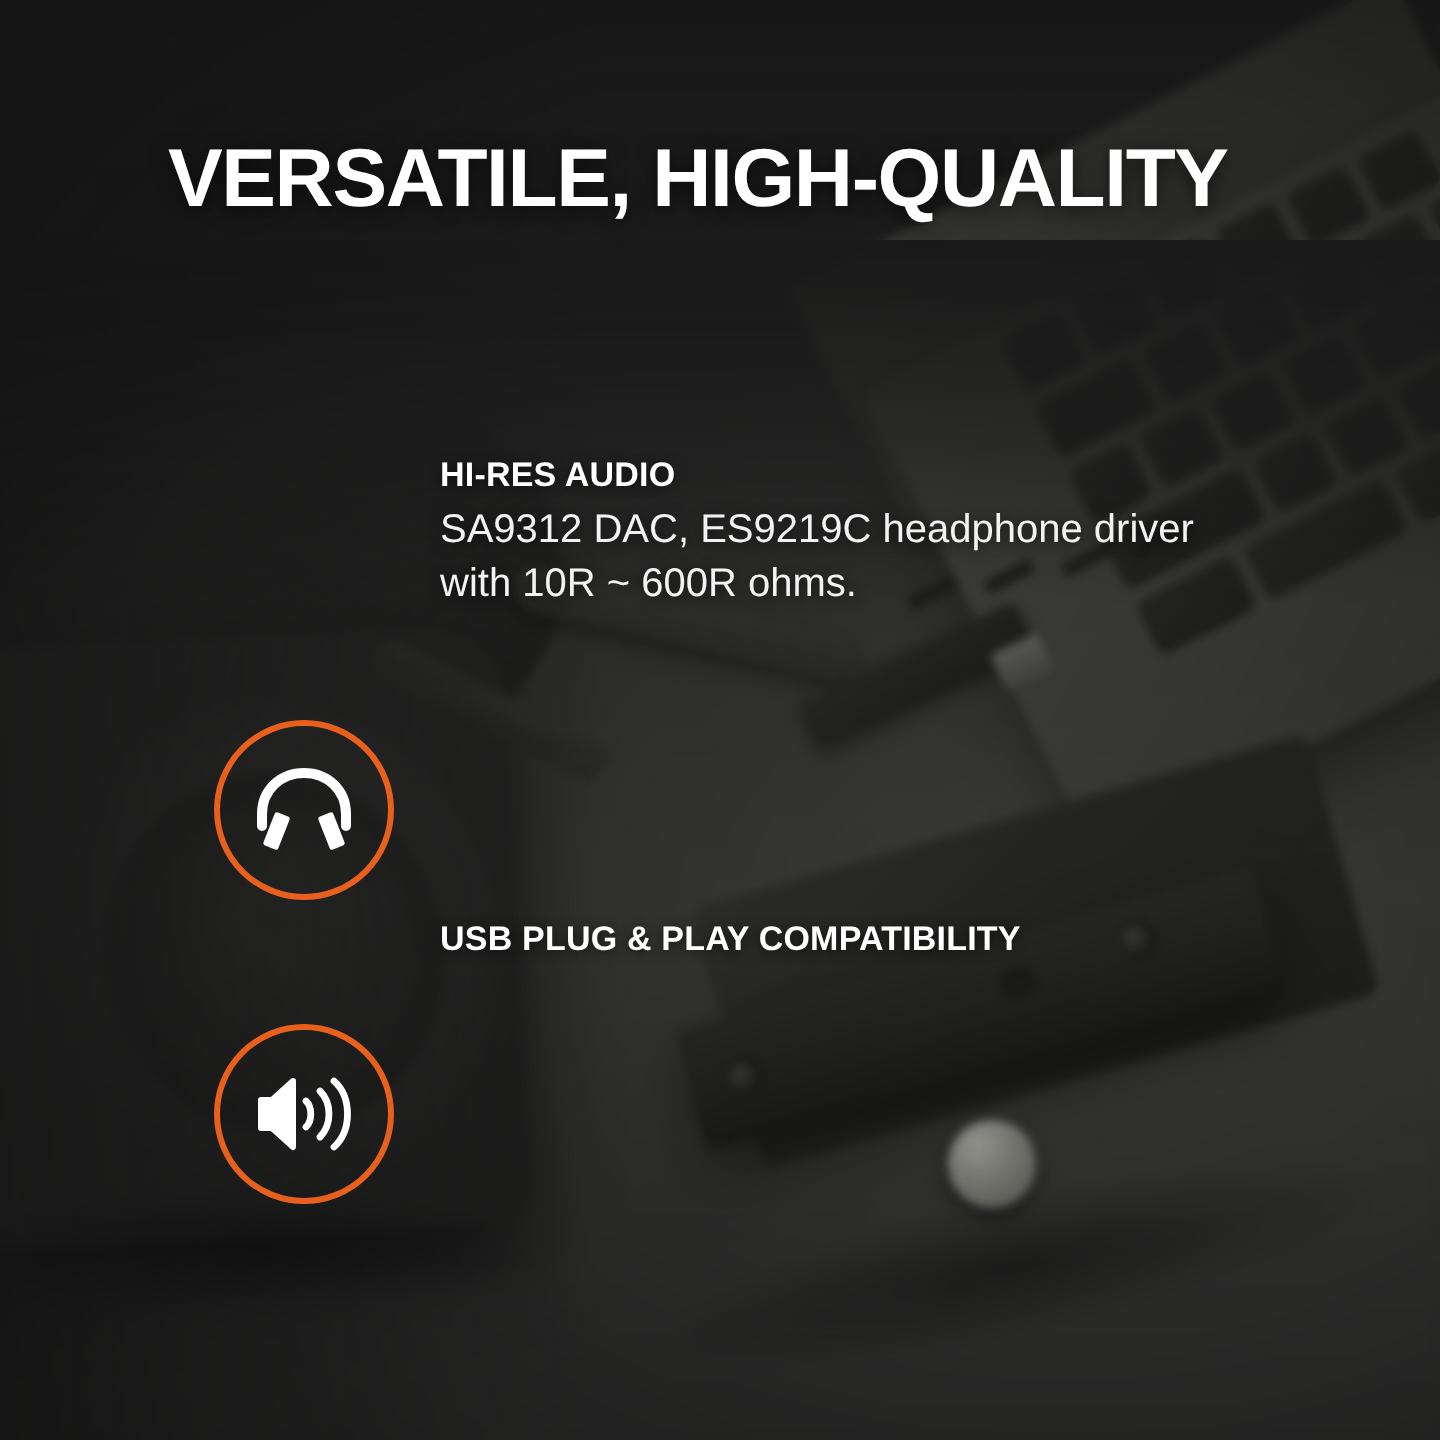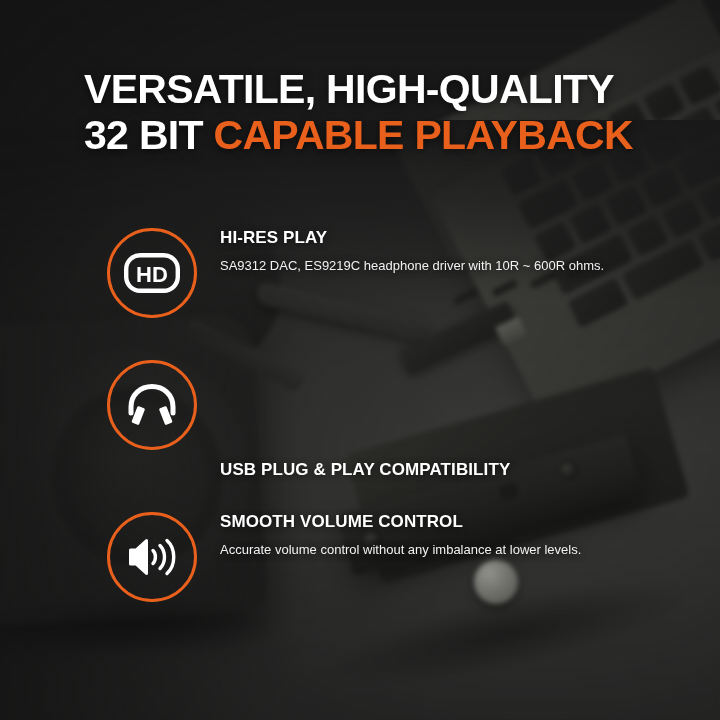--- a/index.html
+++ b/index.html
@@ -258,21 +258,21 @@
 
   .ftitle {
     font-size:17px;
     font-weight:bold;
     letter-spacing:0.1px;
     color:#ffffff;
     margin-bottom:4px;
     text-shadow:0 1px 6px rgba(0,0,0,0.6);
   }
   .fdesc {
-    font-size:13px;
+    font-size:20px;
     line-height:27px;
     color:#f2f2f2;
     text-shadow:0 1px 7px rgba(0,0,0,0.65);
   }
 </style>
 </head>
 <body>
 
 <div id="poster">
 
@@ -352,34 +352,27 @@
     <div class="photo-blur"></div>
     <div class="bg-topfade"></div>
     <div class="photo-dim"></div>
     <div class="photo-left-dim"></div>
   </div>
 
   <div class="content">
 
     <h1 class="headline">
       <span>VERSATILE, HIGH-QUALITY</span>
-      <span class="l2"><span>32 BIT </span><span class="accent">CAPABLE PLAYBACK</span></span>
     </h1>
 
     <div class="features">
 
       <div class="feature f1">
-        <div class="badge">
-          <svg width="56" height="40" viewBox="0 0 56 40" aria-hidden="true">
-            <rect x="2.2" y="2.2" width="51.6" height="35.6" rx="14" ry="14" fill="none" stroke="#ffffff" stroke-width="4.4"></rect>
-            <text x="28" y="28.5" text-anchor="middle" font-family="'Liberation Sans', sans-serif" font-size="22" font-weight="bold" fill="#ffffff">HD</text>
-          </svg>
-        </div>
         <div class="ftext">
-          <div class="ftitle">HI-RES PLAY</div>
+          <div class="ftitle">HI-RES AUDIO</div>
           <div class="fdesc">SA9312 DAC, ES9219C headphone driver with 10R ~ 600R ohms.</div>
         </div>
       </div>
 
       <div class="feature f2">
         <div class="badge">
           <svg width="54" height="46" viewBox="0 0 54 46" aria-hidden="true">
             <path d="M6 31 V25 C6 12.8 15.4 4.5 27 4.5 C38.6 4.5 48 12.8 48 25 V31" fill="none" stroke="#ffffff" stroke-width="5" stroke-linecap="round"></path>
             <path d="M13.5 25.5 L18.5 27.5 L13 41.5 L8 39.5 Z" fill="#ffffff" stroke="#ffffff" stroke-width="2.6" stroke-linejoin="round"></path>
             <path d="M40.5 25.5 L35.5 27.5 L41 41.5 L46 39.5 Z" fill="#ffffff" stroke="#ffffff" stroke-width="2.6" stroke-linejoin="round"></path>
@@ -392,21 +385,17 @@
 
       <div class="feature f3">
         <div class="badge">
           <svg width="52" height="44" viewBox="0 0 52 44" aria-hidden="true">
             <path d="M20.5 5.5 L10 15 H4.5 V29 H10 L20.5 38.5 Z" fill="#ffffff" stroke="#ffffff" stroke-width="3" stroke-linejoin="round"></path>
             <path d="M27 15.5 C30.2 18.6 30.2 25.4 27 28.5" fill="none" stroke="#ffffff" stroke-width="3.4" stroke-linecap="round"></path>
             <path d="M34 10.5 C40 16.6 40 27.4 34 33.5" fill="none" stroke="#ffffff" stroke-width="3.4" stroke-linecap="round"></path>
             <path d="M41 5.5 C50 13.6 50 30.4 41 38.5" fill="none" stroke="#ffffff" stroke-width="3.4" stroke-linecap="round"></path>
           </svg>
         </div>
-        <div class="ftext">
-          <div class="ftitle">SMOOTH VOLUME CONTROL</div>
-          <div class="fdesc">Accurate volume control without any imbalance at lower levels.</div>
-        </div>
       </div>
 
     </div>
   </div>
 </div>
 
 </body></html>

